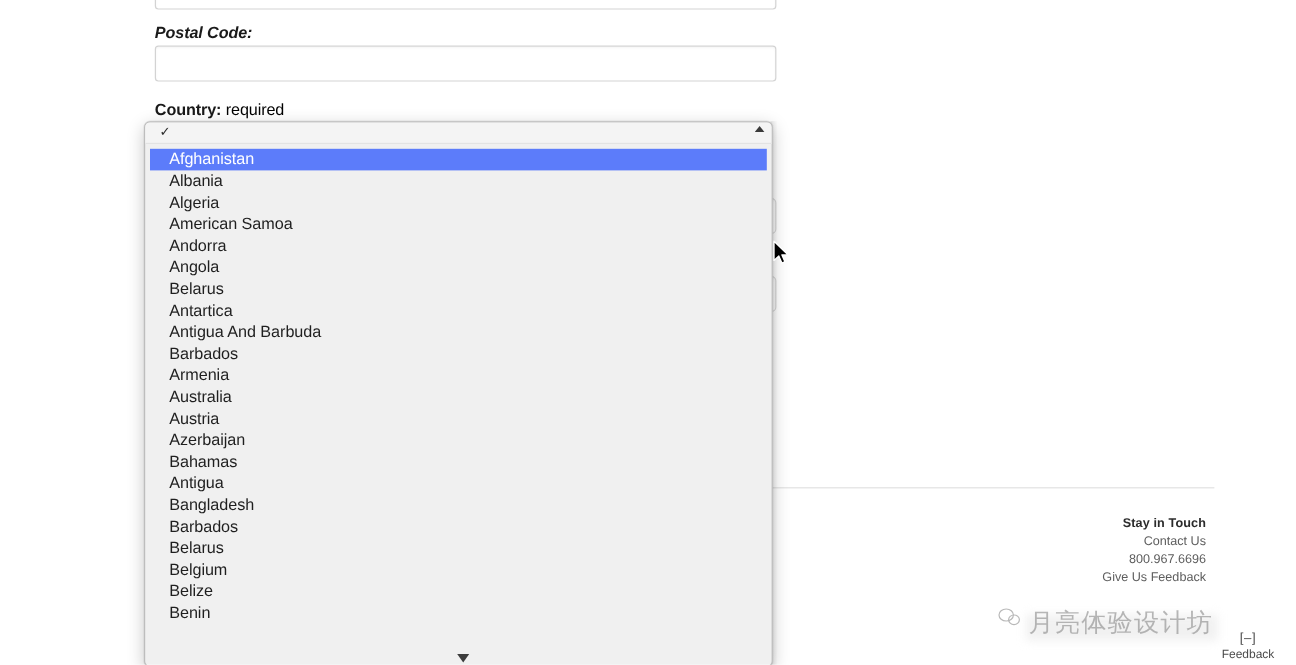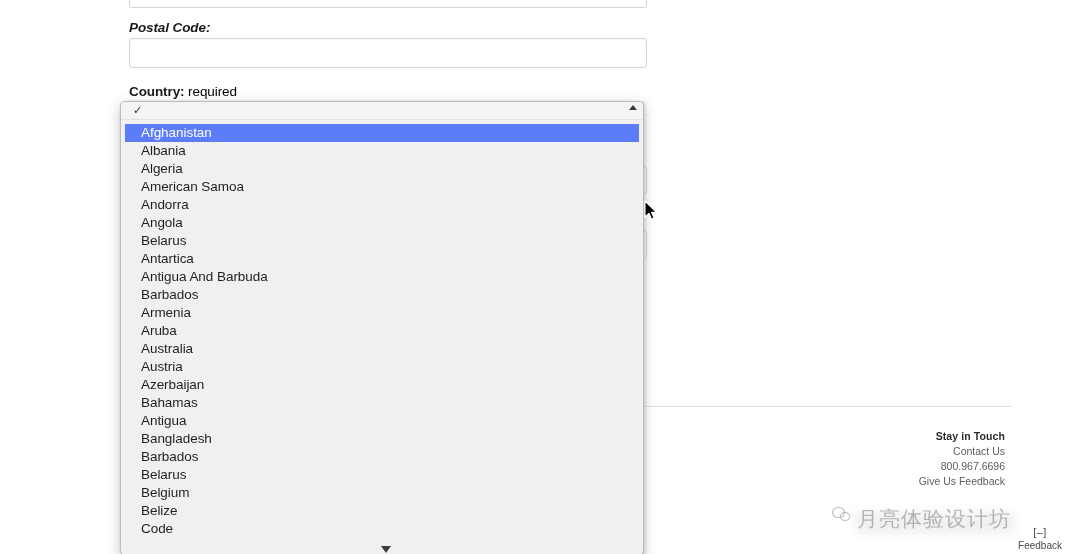--- a/index.html
+++ b/index.html
@@ -359,32 +359,31 @@
       <li>Albania</li>
       <li>Algeria</li>
       <li>American Samoa</li>
       <li>Andorra</li>
       <li>Angola</li>
       <li>Belarus</li>
       <li>Antartica</li>
       <li>Antigua And Barbuda</li>
       <li>Barbados</li>
       <li>Armenia</li>
-      <li>Aruba</li>
       <li>Australia</li>
       <li>Austria</li>
       <li>Azerbaijan</li>
       <li>Bahamas</li>
       <li>Antigua</li>
       <li>Bangladesh</li>
       <li>Barbados</li>
       <li>Belarus</li>
       <li>Belgium</li>
       <li>Belize</li>
-      <li>Code</li>
+      <li>Benin</li>
     </ul>
 
   <div id="popup-scroll-down">
     <span class="arrow"></span>
   </div>
 </div>
 
 <svg id="mouse-cursor" viewBox="0 0 14 21" style="left: 644px; top: 200px;">
   <path d="M1,1 L1,17 L5,13.3 L7.6,19.2 L10.1,18.1 L7.6,12.4 L12.6,12.4 Z" fill="#000000" stroke="#ffffff" stroke-width="1.1" stroke-linejoin="round"></path>
 </svg>

